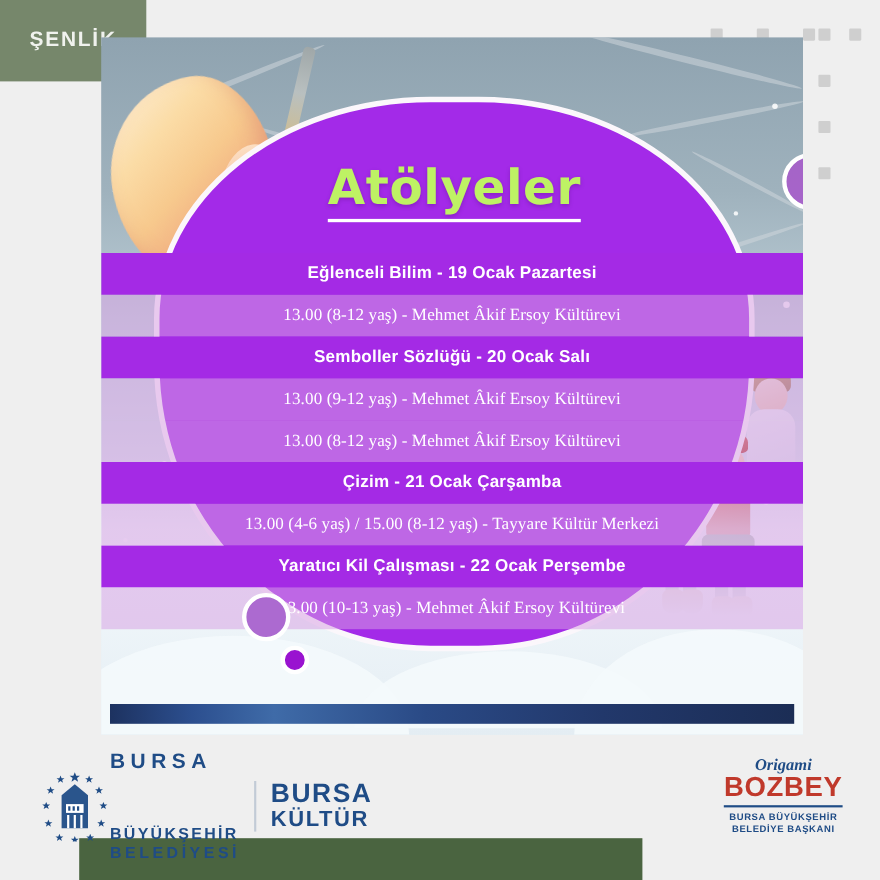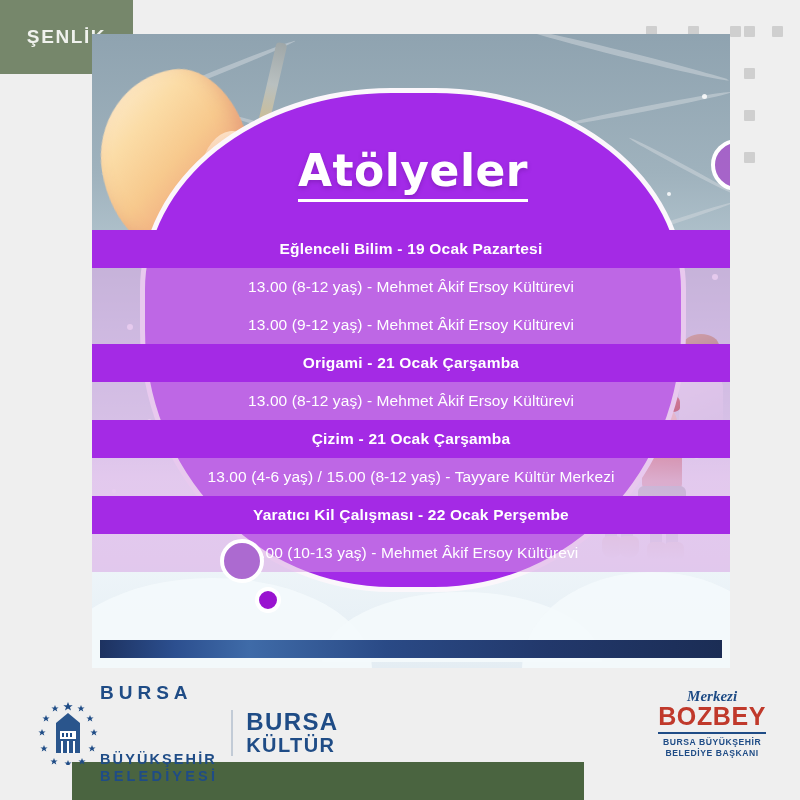--- a/index.html
+++ b/index.html
@@ -106,21 +106,21 @@
   .blob-wrap{ position:absolute; left:48px; top:54px; width:546px; height:504px; }
   .blob{
     position:absolute; inset:0;
     background:#a32ae8;
     border:5px solid #fbf7fb;
     border-radius:46% 46% 46% 46% / 40% 40% 52% 52%;
     overflow:hidden;
   }
   .blob-title{
     position:absolute; top:52px; left:0; right:0; text-align:center;
-    color:#ffffff; font-size:44px; font-weight:bold;
+    color:#bef264; font-size:44px; font-weight:bold;
     font-family:"DejaVu Sans", sans-serif;
     letter-spacing:.5px;
     text-shadow:0 2px 4px rgba(60,0,90,.25);
   }
   .blob-title u{ text-decoration:none; border-bottom:3px solid #fff; padding-bottom:3px; }
 
   
   .rows{
     position:absolute; left:0; right:0; top:196px;
   }
@@ -130,21 +130,21 @@
     text-align:center;
     color:#ffffff;
     white-space:nowrap;
   }
   .row.title{
     background:#a42ae5;
     font-size:15.5px; font-weight:bold; letter-spacing:.2px;
   }
   .row.detail{
     background:rgba(214,160,226,.52);
-    font-size:15.5px; font-weight:normal; letter-spacing:.1px;
+    font-size:15.5px; font-weight:normal; letter-spacing:.1px;font-family:Liberation Serif, serif;
   }
 
   
   .circ{
     position:absolute; border-radius:50%;
     border:4px solid #ffffff;
   }
   .circ.c-badge{
     left:619px; top:105px; width:52px; height:52px;
     background:rgba(168,78,204,.78);
@@ -270,22 +270,22 @@
     <div class="blob">
       <div class="blob-title">
         <u>Atölyeler</u>
       </div>
     </div>
   </div>
 
   <div class="rows">
     <div class="row title">Eğlenceli Bilim - 19 Ocak Pazartesi</div>
     <div class="row detail">13.00 (8-12 yaş) - Mehmet Âkif Ersoy Kültürevi</div>
+    <div class="row title">Semboller Sözlüğü - 20 Ocak Salı</div>
     <div class="row detail">13.00 (9-12 yaş) - Mehmet Âkif Ersoy Kültürevi</div>
-    <div class="row title">Origami - 21 Ocak Çarşamba</div>
     <div class="row detail">13.00 (8-12 yaş) - Mehmet Âkif Ersoy Kültürevi</div>
     <div class="row title">Çizim - 21 Ocak Çarşamba</div>
     <div class="row detail">13.00 (4-6 yaş) / 15.00 (8-12 yaş) - Tayyare Kültür Merkezi</div>
     <div class="row title">Yaratıcı Kil Çalışması - 22 Ocak Perşembe</div>
     <div class="row detail">13.00 (10-13 yaş) - Mehmet Âkif Ersoy Kültürevi</div>
   </div>
 
   <div class="circ c-badge">
     
   </div>
@@ -330,18 +330,18 @@
     </div>
     <div class="divider-v"></div>
     <div class="bk-lines">
       <div class="m1">BURSA</div>
       <div class="m2">KÜLTÜR</div>
     </div>
   </div>
 </div>
 
 <div class="brand-right">
-  <div class="mustafa">Merkezi</div>
+  <div class="mustafa">Origami</div>
   <div class="bozbey">BOZBEY</div>
   <div class="bz-rule"></div>
   <div class="bz-sub">BURSA BÜYÜKŞEHİR</div>
   <div class="bz-sub">BELEDİYE BAŞKANI</div>
 </div>
 
 </body></html>

